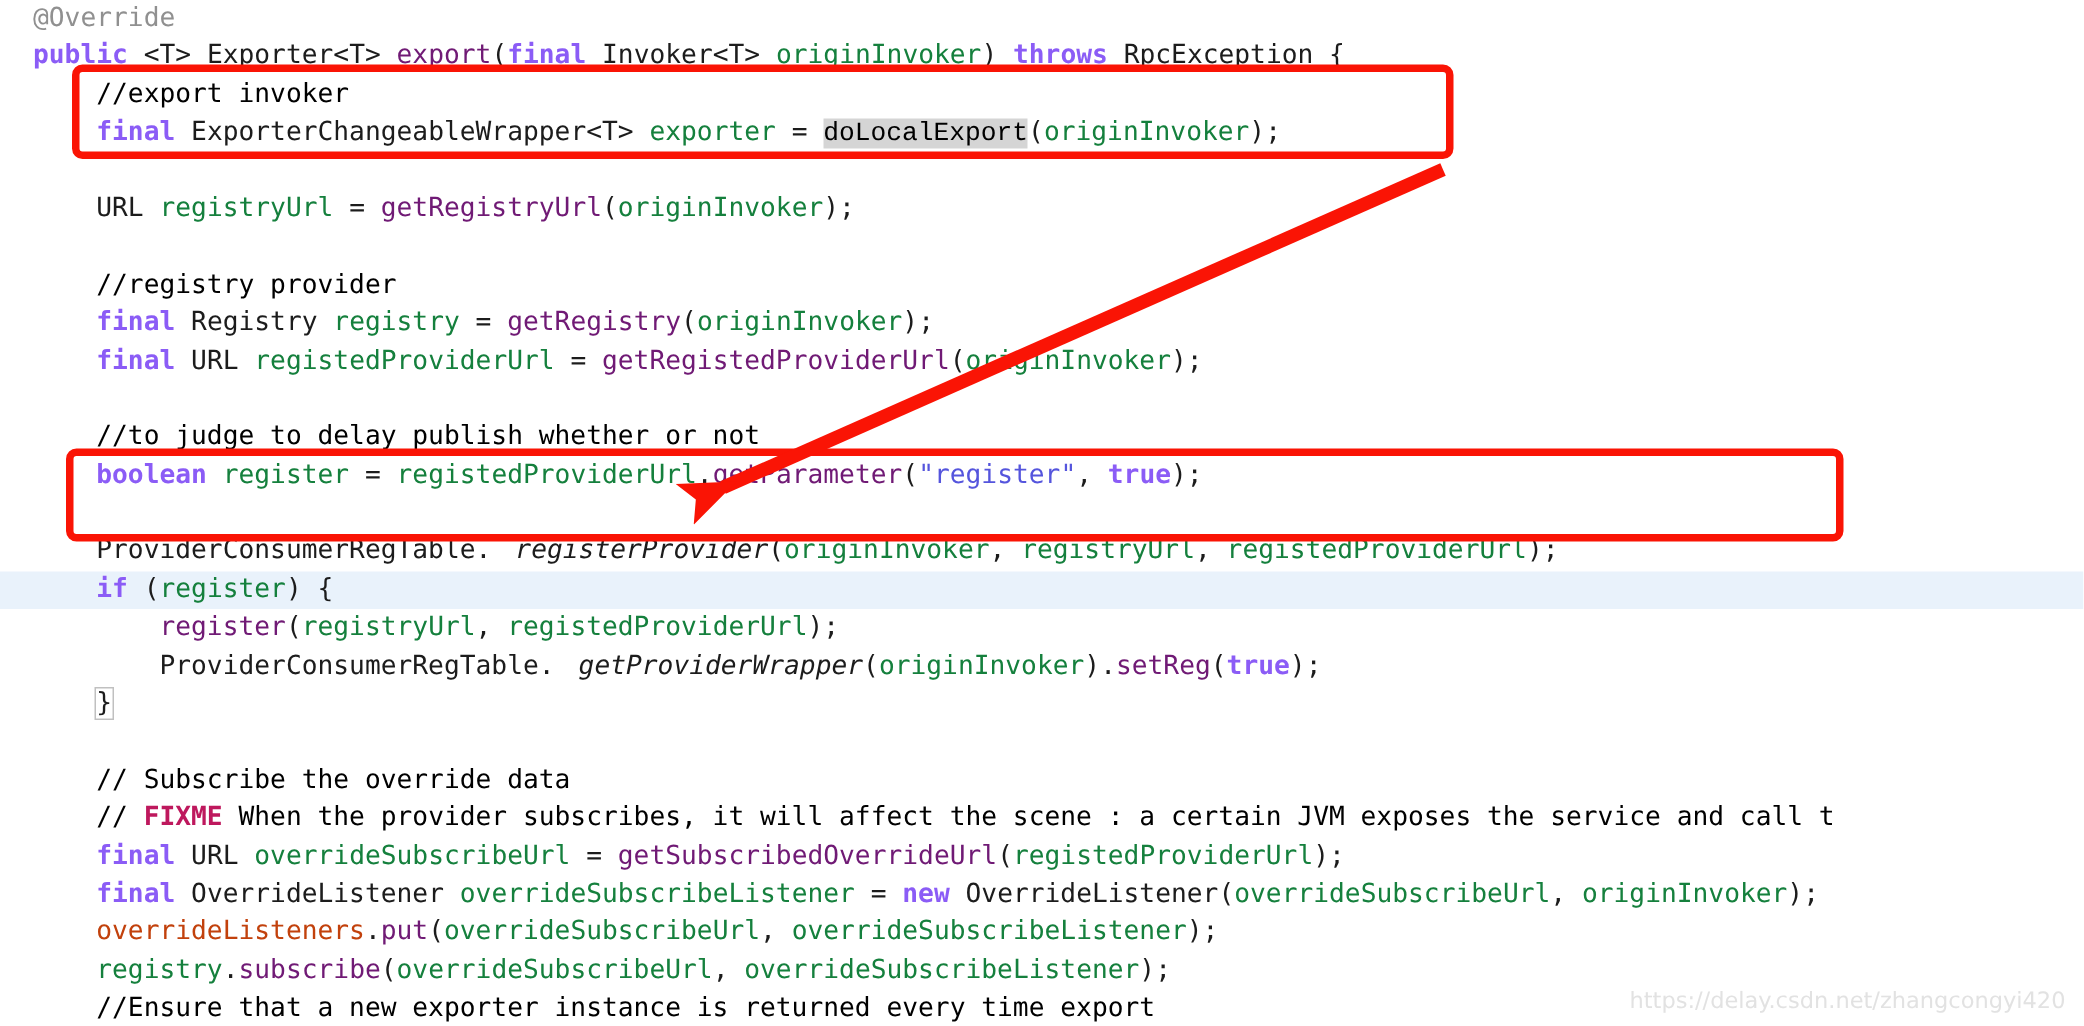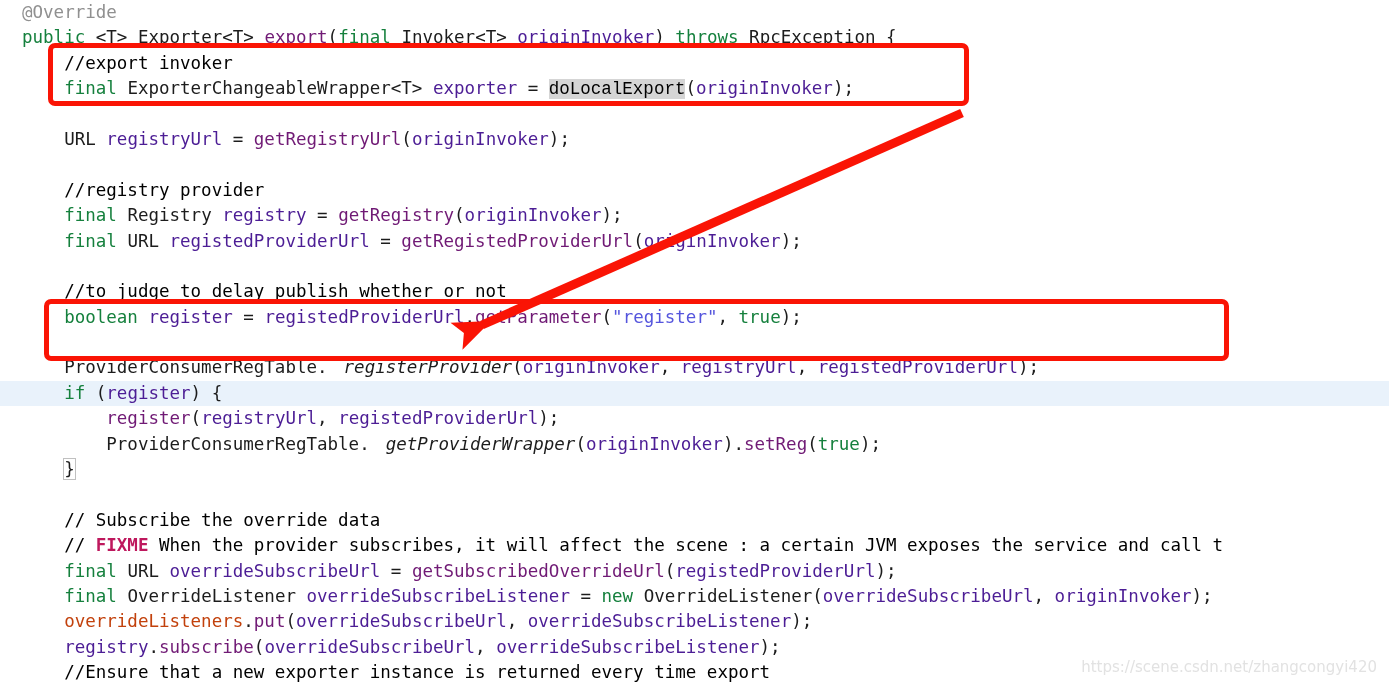--- a/index.html
+++ b/index.html
@@ -40,23 +40,23 @@
     padding-left: 22px;
     white-space: pre;
     box-sizing: border-box;
   }
   .line.hl {
     background: #e9f2fb;
     width: 1389px;
   }
 
   
-  .kw   { color: #15803d; font-weight: normal; }           
+  .kw   { color: #8b5cf6; font-weight: bold; }           
   .cls  { color: #1c1c1c; }                               
-  .var  { color: #4c1d95; }                               
+  .var  { color: #15803d; }                               
   .fld  { color: #c2410c; }                               
   .mth  { color: #701a75; }                               
   .mthi { color: #1c1c1c; font-style: italic; margin-left: 16px; }           
   .cmt  { color: #000000; }                               
   .fixme{ color: #be185d; font-weight: bold; }            
   .str  { color: #5555dd; }                               
   .pun  { color: #1c1c1c; }                               
   .ann  { color: #909090; }                               
   .hlid { background: #d5d5d5; color: #000000; font-family: Liberation Mono, monospace; }          
   .brace{ outline: 1px solid #c0c0c0; }                   
@@ -105,15 +105,15 @@
 
   <svg id="arrow-layer" viewBox="0 0 1389 684" xmlns="http://www.w3.org/2000/svg">
     <defs>
       <marker id="arrowhead" markerWidth="4.2" markerHeight="4.2" refX="1.1" refY="2.1" orient="auto" markerUnits="strokeWidth">
         <polygon points="0,2.1 4.2,0.45 3.3,2.1 4.2,3.75" fill="#fa1405"></polygon>
       </marker>
     </defs>
     <line id="arrow-line" x1="962" y1="113" x2="482" y2="325" stroke="#fa1405" stroke-width="9" stroke-linecap="butt" marker-end="url(#arrowhead)"></line>
   </svg>
 
-  <div class="watermark">https://scene.csdn.net/zhangcongyi420</div>
+  <div class="watermark">https://delay.csdn.net/zhangcongyi420</div>
 
 </div>
 
 </body></html>

